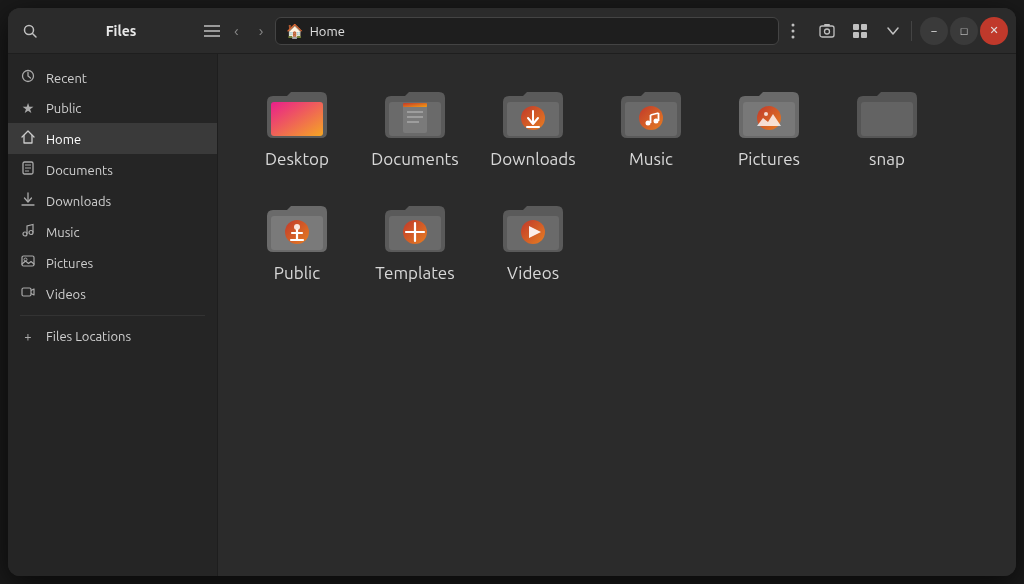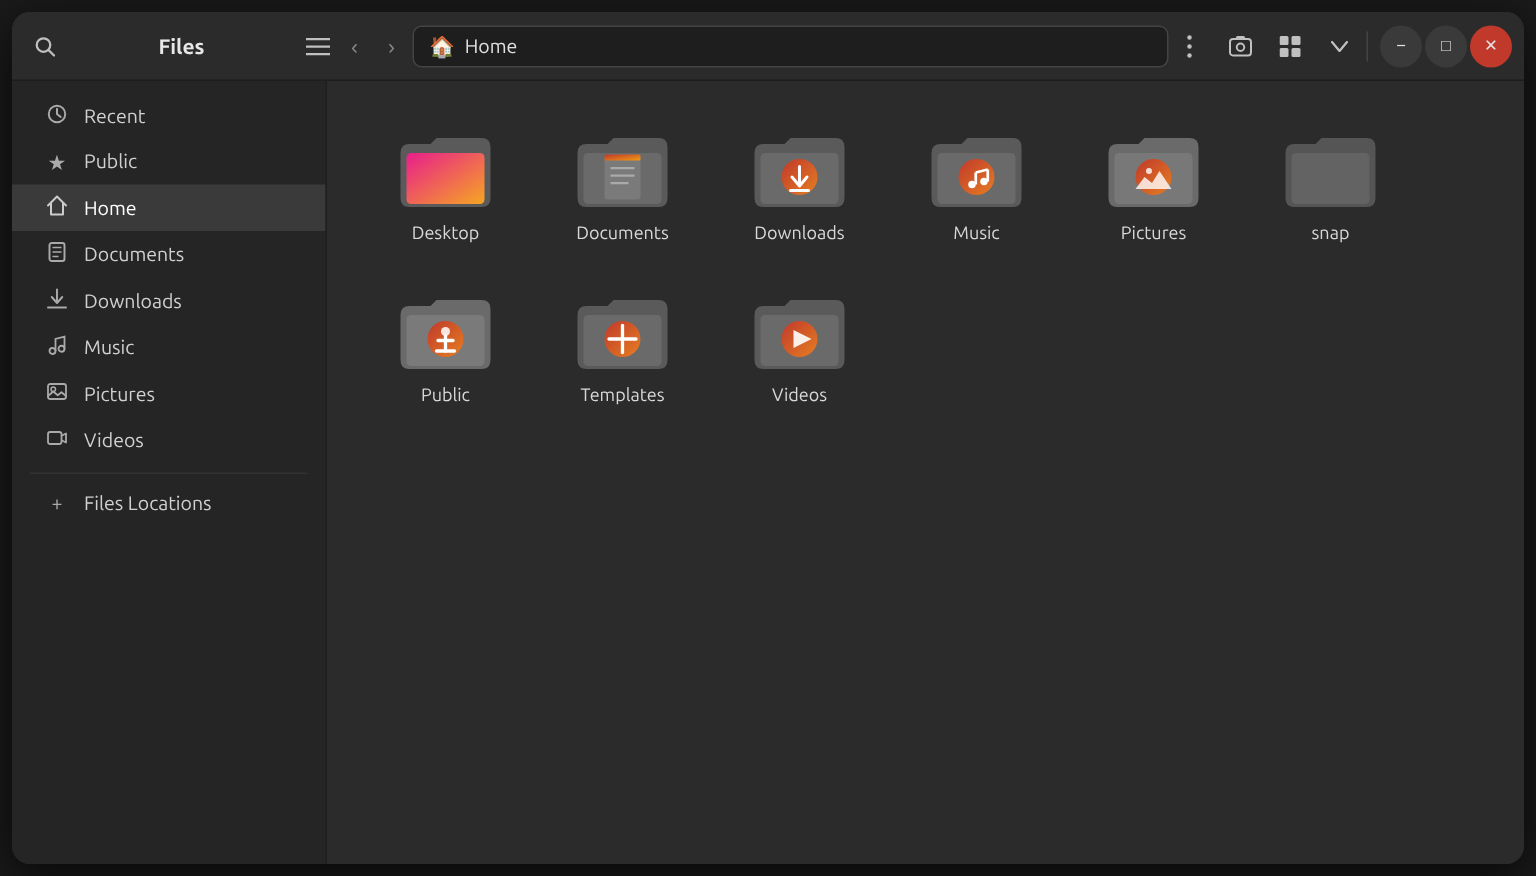--- a/index.html
+++ b/index.html
@@ -152,21 +152,21 @@
       background: #252525;
       padding: 8px 0;
       flex-shrink: 0;
       overflow-y: auto;
       border-right: 1px solid #1e1e1e;
     }
     .sidebar-item {
       display: flex;
       align-items: center;
       gap: 10px;
-      padding: 7px 22px;
+      padding: 7px 12px;
       cursor: pointer;
       font-size: 13px;
       color: #d0d0d0;
       border-radius: 0;
     }
     .sidebar-item.active { background: #3a3a3a; color: #fff; }
     .sidebar-item .si-icon { font-size: 14px; color: #aaa; width: 16px; text-align: center; }
     .sidebar-divider {
       height: 1px;
       background: #333;
@@ -197,21 +197,21 @@
     .folder-icon {
       width: 68px;
       height: 58px;
       position: relative;
     }
     .folder-icon svg {
       width: 68px;
       height: 58px;
     }
     .file-label {
-      font-size: 12px;
+      font-size: 17px;
       color: #d8d8d8;
       text-align: center;
       line-height: 1.3;
       max-width: 90px;
       word-break: break-word;
     }
   </style>
 </head>
 <body>
 

